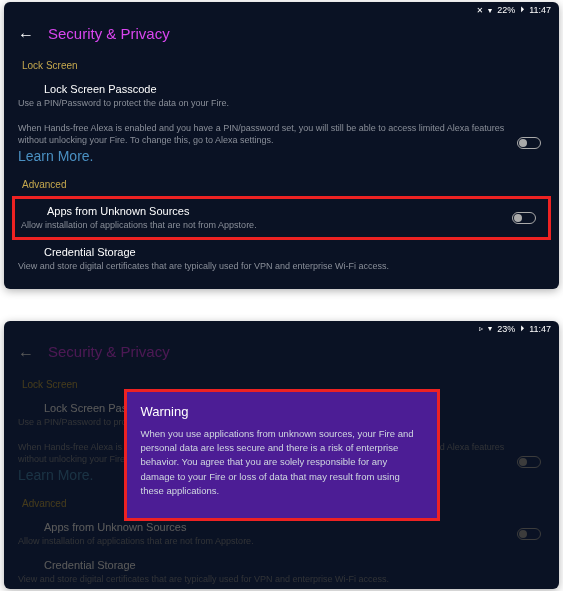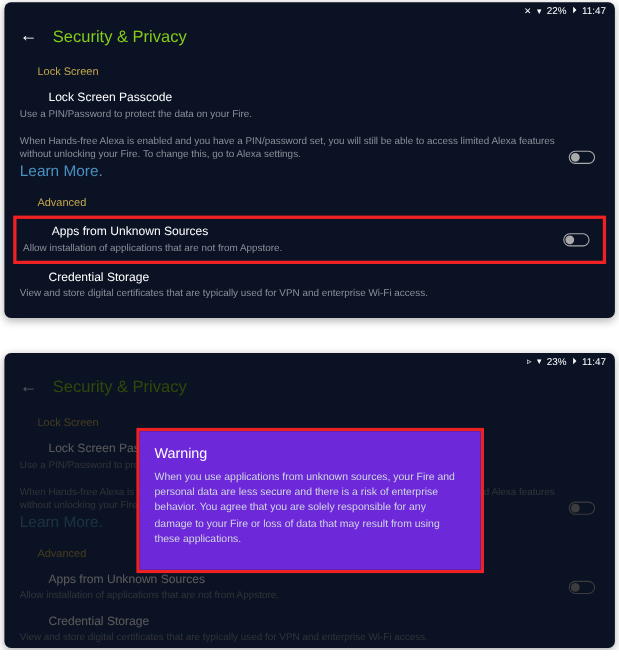--- a/index.html
+++ b/index.html
@@ -3,37 +3,37 @@
   <meta charset="utf-8">
   <style>
     * { margin: 0; padding: 0; box-sizing: border-box; }
     body { background: #fff; font-family: -apple-system, Helvetica, Arial, sans-serif; width: 563px; }
     .screenshot { width: 555px; margin: 2px auto; background: #0a1224; color: #d0d0d0; border-radius: 6px; box-shadow: 0 2px 8px rgba(0,0,0,0.3); position: relative; overflow: hidden; }
     .screenshot.dimmed .settings-body, .screenshot.dimmed .header { filter: brightness(0.35); }
     .status-bar { height: 16px; display: flex; justify-content: flex-end; align-items: center; padding: 0 8px; font-size: 9px; color: #fff; gap: 5px; }
     .status-icon { font-size: 8px; color: #fff; }
     .header { display: flex; align-items: center; padding: 6px 14px 10px; gap: 14px; }
     .back-arrow { color: #fff; font-size: 16px; cursor: pointer; }
-    .page-title { color: #84cc16; font-size: 15px; font-weight: 400; }
+    .page-title { color: #d946ef; font-size: 15px; font-weight: 400; }
     .settings-body { padding: 0 14px 10px; }
-    .section-header { color: #c5a84d; font-size: 10px; margin: 8px 16px 6px; }
+    .section-header { color: #c5a84d; font-size: 10px; margin: 8px 4px 6px; }
     .item { padding: 6px 0; position: relative; }
     .item-title { color: #fff; font-size: 11px; margin-bottom: 2px; margin-left: 26px; }
     .item-sub { color: #8a8f99; font-size: 9px; line-height: 1.4; }
     .item-link { color: #4a90c2; font-size: 14px; cursor: pointer; }
     .toggle { position: absolute; right: 4px; top: 50%; transform: translateY(-50%); width: 24px; height: 12px; border: 1px solid #aaa; border-radius: 7px; display: flex; align-items: center; padding: 1px; cursor: pointer; }
     .toggle-knob { width: 8px; height: 8px; background: #aaa; border-radius: 50%; }
     .highlight-box { border: 3px solid #e22; padding: 4px 4px; margin: 0 -6px; }
     .highlight-box .item { padding: 2px 2px; }
     .highlight-box .toggle { right: 8px; }
     .gap { height: 28px; background: #fff; }
     
     .modal-overlay { position: absolute; inset: 0; display: flex; align-items: center; justify-content: center; }
     .modal-highlight { border: 3px solid #e22; padding: 0; }
-    .modal { width: 310px; background: #6d28d9; padding: 12px 14px 10px; }
+    .modal { width: 310px; background: #4c1d95; padding: 12px 14px 10px; }
     .modal-title { color: #fff; font-size: 13px; font-weight: 500; margin-bottom: 8px; }
     .modal-body { color: #d0d8e0; font-size: 9.5px; line-height: 1.5; margin-bottom: 10px; }
     .modal-actions { display: flex; justify-content: flex-end; gap: 28px; padding-right: 6px; }
     .modal-btn { color: #c5a84d; font-size: 10px; font-weight: 500; cursor: pointer; letter-spacing: 0.5px; }
     
     .s2 { height: 268px; }
     .item.with-toggle { padding-right: 40px; }
   </style>
 </head>
 <body>

